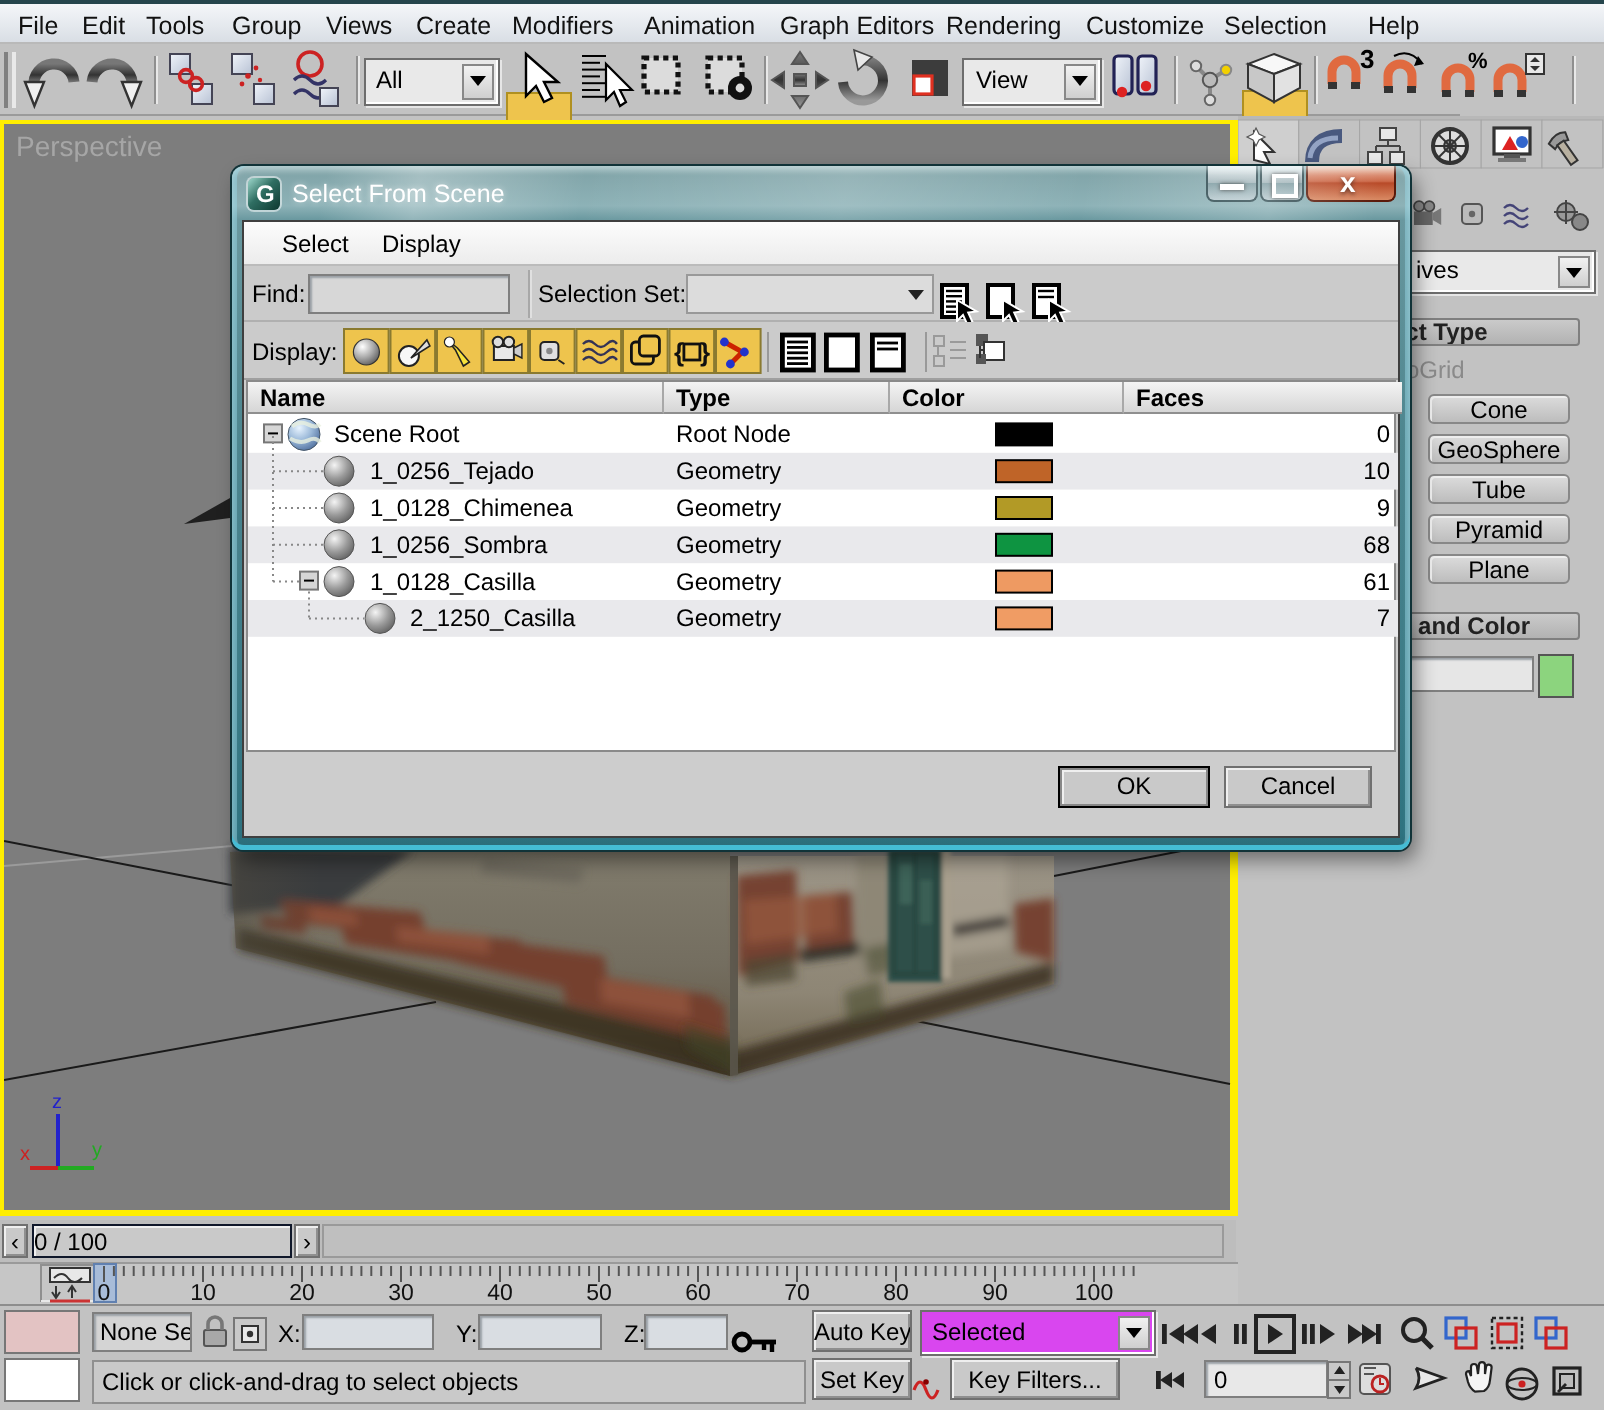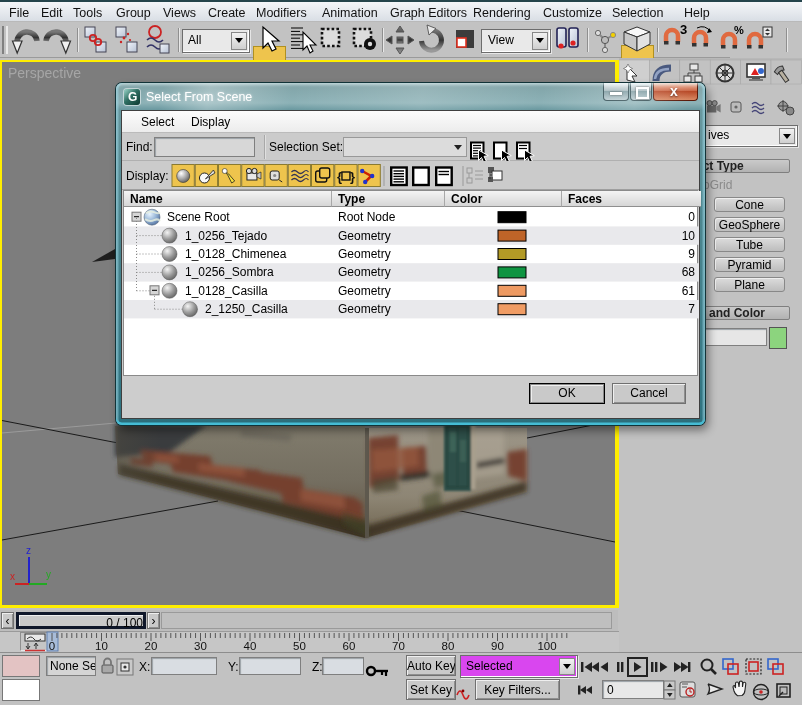--- a/index.html
+++ b/index.html
@@ -374,21 +374,21 @@
   <div class="cpbtn" style="top:219px;">Plane</div>
   <div class="rollout" style="top:248px;">
       <span style="position:absolute;left:42px;">Name and Color</span>
     </div>
   <div class="sunken" style="left:12px;top:270px;width:136px;height:18px;background:#e6e6e6;"></div>
   <div style="position:absolute;left:150px;top:269px;width:16px;height:20px;background:#8cd47e;border:1px solid #555;"></div>
 </div>
 
 <div class="abs slider-row">
   <div class="btn" style="left:1px;top:2px;width:13px;height:17px;line-height:16px;">‹</div>
-  <div style="position:absolute;left:16px;top:2px;width:130px;height:17px;background:#c9c9c9;border:3px solid #0f172a;box-shadow:inset 1px 1px 0 #efefef;box-sizing:border-box;text-align:right;font-size:12px;line-height:16px;">0 / 100</div>
+  <div style="position:absolute;left:16px;top:2px;width:130px;height:17px;background:#c9c9c9;border:1px solid #0f172a;box-shadow:inset 1px 1px 0 #efefef;box-sizing:border-box;text-align:left;font-size:12px;line-height:16px;">0 / 100</div>
   <div class="btn" style="left:147px;top:2px;width:13px;height:17px;line-height:16px;">›</div>
   <div style="position:absolute;left:161px;top:2px;width:451px;height:17px;background:#bfbfbf;border:1px solid #9a9a9a;box-sizing:border-box;"></div>
 </div>
 
 <div class="abs ruler-row">
   <svg width="619" height="21" style="position:absolute;left:0;top:0" id="ruler">
       <rect x="0" y="0" width="619" height="21" fill="#c6c6c6"></rect>
       <line x1="0" y1="0.5" x2="619" y2="0.5" stroke="#9a9a9a"></line>
       <rect x="20.5" y="1.5" width="28" height="18" fill="#c6c6c6" stroke="#8f8f8f"></rect>
       <line x1="20.5" y1="19.5" x2="48.5" y2="19.5" stroke="#e8e8e8"></line>
@@ -513,20 +513,21 @@
       <text x="448" y="19" font-size="11.5" fill="#111" text-anchor="middle">80</text>
       <text x="497.5" y="19" font-size="11.5" fill="#111" text-anchor="middle">90</text>
       <text x="547" y="19" font-size="11.5" fill="#111" text-anchor="middle">100</text>
     </svg>
 </div>
 
 <div class="abs statusbar">
   <div style="position:absolute;left:2px;top:2px;width:38px;height:22px;background:#e3c3c3;border:1px solid #777;box-sizing:border-box;"></div>
   <div style="position:absolute;left:2px;top:26px;width:38px;height:22px;background:#fff;border:1px solid #777;box-sizing:border-box;"></div>
   <div class="sunken" style="left:46px;top:3px;width:50px;height:20px;background:#d4d4d4;font-size:12px;padding:2px 0 0 3px;overflow:hidden;"><span style="white-space:nowrap">None Se</span></div>
+  <div class="sunken" style="left:46px;top:27px;width:357px;height:22px;background:#c9c9c9;font-size:12px;padding:3px 0 0 4px;box-shadow:none;border-color:#8f8f8f;">Click or click-and-drag to select objects</div>
   <span style="position:absolute;left:139px;top:7px;font-size:12px;">X:</span>
   <div class="sunken" style="left:151px;top:4px;width:66px;height:18px;"></div>
   <span style="position:absolute;left:228px;top:7px;font-size:12px;">Y:</span>
   <div class="sunken" style="left:239px;top:4px;width:62px;height:18px;"></div>
   <span style="position:absolute;left:312px;top:7px;font-size:12px;">Z:</span>
   <div class="sunken" style="left:322px;top:4px;width:42px;height:18px;"></div>
   <div class="btn" style="left:406px;top:2px;width:50px;height:21px;line-height:20px;">Auto Key</div>
   <div class="btn" style="left:406px;top:26px;width:50px;height:21px;line-height:20px;">Set Key</div>
   <div class="combo" style="left:460px;top:2px;width:116px;height:21px;background:#d946ef;">
       <span style="position:absolute;left:5px;top:3px;">Selected</span>

